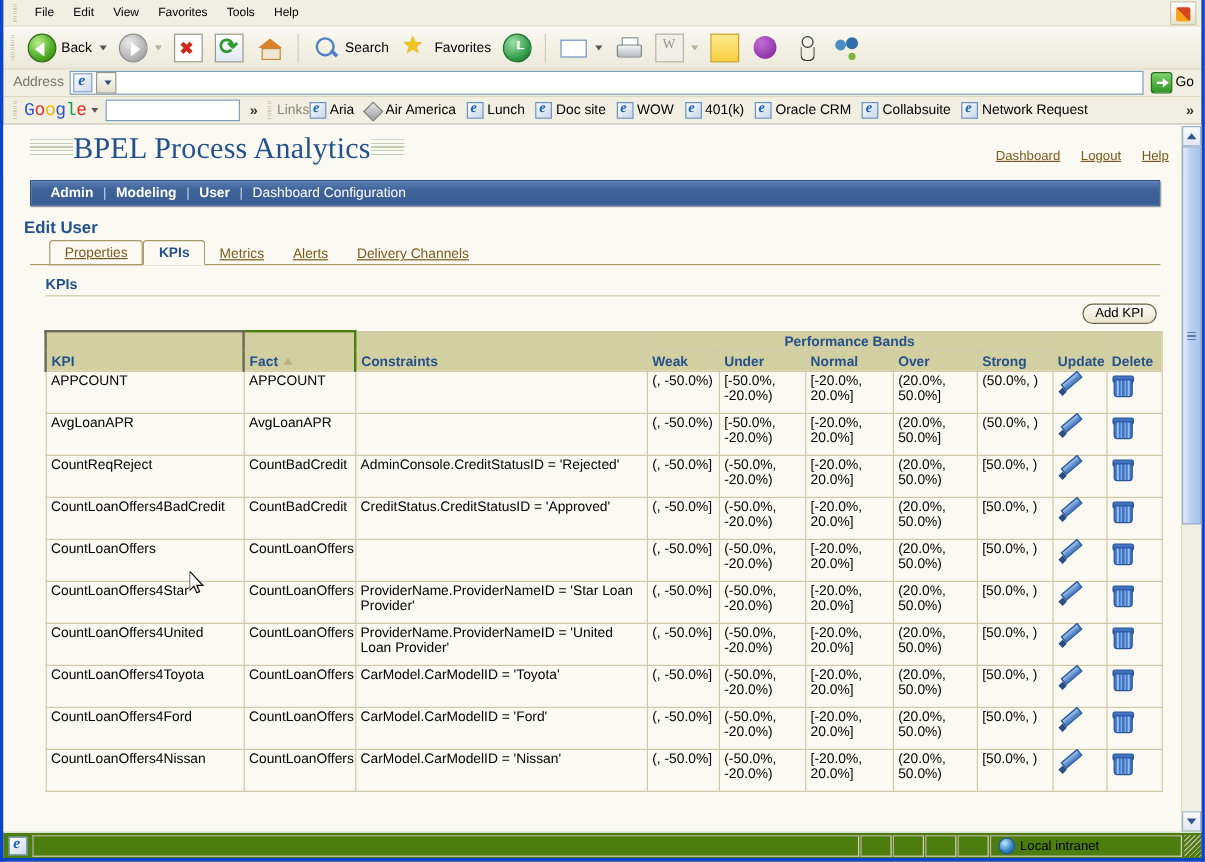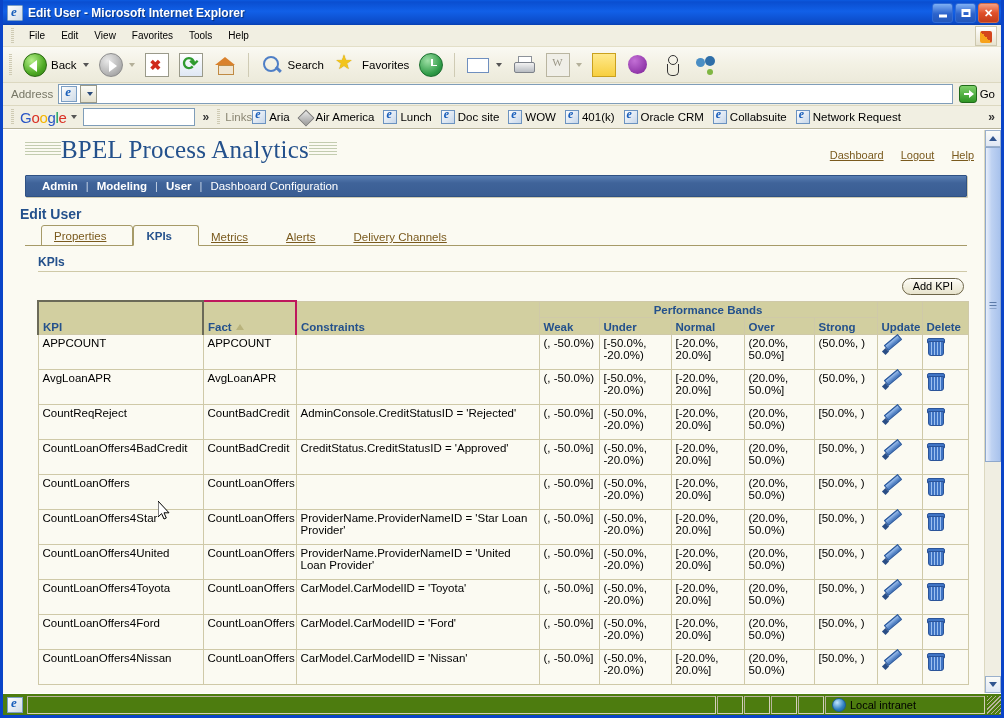--- a/index.html
+++ b/index.html
@@ -141,21 +141,21 @@
   .go-ico:after{content:"";position:absolute;left:4px;top:7px;width:8px;height:2px;background:#fff;}
   .go-ico:before{content:"";position:absolute;left:9px;top:4px;border-top:4px solid transparent;border-bottom:4px solid transparent;border-left:5px solid #fff;}
 
   
   .linksbar {
     height:23px; flex:0 0 23px; display:flex; align-items:center;
     background:#f1efe2; border-bottom:1px solid #b8b49c; padding-left:8px;
     overflow:hidden; white-space:nowrap;
   }
   .gbar-grip{width:3px;height:16px;margin-right:6px;background:repeating-linear-gradient(180deg,#cfcbb4 0 1px,transparent 1px 2px);}
-  .glogo { font-family:Liberation Sans, sans-serif; font-size:15px; letter-spacing:-.3px; }
+  .glogo { font-family:Liberation Mono, monospace; font-size:15px; letter-spacing:-.3px; }
   .glogo .b1{color:#2a56c6;} .glogo .r{color:#d93025;} .glogo .y{color:#f4b400;} .glogo .g{color:#0f9d58;}
   .gsearch { width:112px;height:18px;background:#fff;border:1px solid #7f9db9; margin-left:6px;}
   .gchev { margin:0 8px; font-weight:bold; font-size:12px; color:#333; }
   .links-grip{width:3px;height:16px;margin-right:5px;background:repeating-linear-gradient(180deg,#cfcbb4 0 1px,transparent 1px 2px);}
   .links-lbl{color:#8a8673;font-size:11.5px;margin-right:0;}
   .link-item{display:inline-flex;align-items:center;gap:3px;margin-right:9px;font-size:11.5px;color:#000;}
   .link-ico{width:14px;height:14px;flex:0 0 14px;background:linear-gradient(135deg,#fdfdfd,#c6d6ea);border:1px solid #6c93c0;position:relative;}
   .link-ico:after{content:"e";position:absolute;left:2px;top:-4px;font-family:"Liberation Serif",serif;font-style:italic;font-size:12px;color:#1a5fbb;font-weight:bold;}
   .link-ico.diamond{background:none;border:none;}
   .link-ico.diamond:after{content:"";position:absolute;left:1px;top:2px;width:10px;height:10px;background:linear-gradient(135deg,#e8e8e8,#9a9a9a);transform:rotate(45deg);border:1px solid #777;}
@@ -191,21 +191,21 @@
   .navbar .nav-item{font-size:11.5px;color:#fff;padding:0 4px;}
   .navbar .nav-item.active{font-weight:bold;}
   .navbar .nav-sep{color:#c9d6e8;padding:0 4px;}
   .navbar .nav-item.bold1{font-weight:bold;}
 
   .page-title{ margin:9px 0 3px 17px; font-size:14px; font-weight:bold; color:#24518c;}
 
   .tabs-wrap{ margin:0 17px 0 22px; position:relative; height:21px;}
   .tabs{ display:flex; align-items:flex-end; height:21px; padding-left:16px;}
   .tab{
-    font-size:11.5px; padding:3px 26px 2px 12px; color:#7a5a1e;
+    font-size:11.5px; padding:3px 12px 2px 12px; color:#7a5a1e;
     text-decoration:underline; position:relative; line-height:14px;
   }
   .tab.active{
     color:#24518c; font-weight:bold; text-decoration:none;
     background:#fbfaf2;
     border:1px solid #a69a68; border-bottom:1px solid #fbfaf2;
     border-radius:3px 3px 0 0; z-index:2;
   }
   .tab.first{
     border:1px solid #a69a68; border-bottom-color:#a69a68;
@@ -233,21 +233,21 @@
   .kpi-table th, .kpi-table td{
     border:1px solid #cfc9a8; padding:2px 4px; vertical-align:top; text-align:left;
     font-weight:normal;
   }
   .kpi-table thead th{
     background:#d2cfa0; color:#24518c; font-weight:bold;
     vertical-align:bottom; height:17px; padding-bottom:1px;
   }
   .kpi-table thead tr.top th{ height:16px; }
   .kpi-table th.pb-group{ text-align:center; vertical-align:middle; color:#24518c;}
-  .kpi-table th.sortcol{ border:2px solid #be185d; }
+  .kpi-table th.sortcol{ border:2px solid #4d7c0f; }
   .kpi-table th.kpicol{ border:2px solid #6b6a58; }
   .kpi-table th.blank{ background:#d2cfa0; border-bottom:none;}
   .kpi-table tbody td{ height:35px; background:#fbfaf2; }
   .sort-tri{ display:inline-block; width:0;height:0;
     border-left:4px solid transparent;border-right:4px solid transparent;
     border-bottom:6px solid #b9b37c; margin-left:4px; vertical-align:1px;}
   .band{ white-space:normal; }
   .icon-cell{ text-align:center; vertical-align:middle; }
   .pencil{ display:inline-block; width:20px;height:18px; position:relative;}
   .pencil:after{
@@ -309,35 +309,20 @@
 
   
   .cursor{ position:absolute; left:155px; top:371px; width:12px;height:19px; z-index:50;}
   .cursor svg{ display:block; }
 </style>
 </head>
 <body>
 
 <div class="window">
 
-  <div class="titlebar">
-    <div class="title-ico"></div>
-    <div class="title-text">Edit User - Microsoft Internet Explorer</div>
-    <div class="winbtns">
-      <div class="winbtn min">
-          <span class="g"></span>
-        </div>
-      <div class="winbtn max">
-          <span class="g"></span>
-        </div>
-      <div class="winbtn close">
-          <span class="g">✕</span>
-        </div>
-    </div>
-  </div>
 
   <div class="menubar">
     <div class="grip"></div>
     <div class="menu-item">File</div>
     <div class="menu-item">Edit</div>
     <div class="menu-item">View</div>
     <div class="menu-item">Favorites</div>
     <div class="menu-item">Tools</div>
     <div class="menu-item">Help</div>
     <div class="menu-logo"></div>

